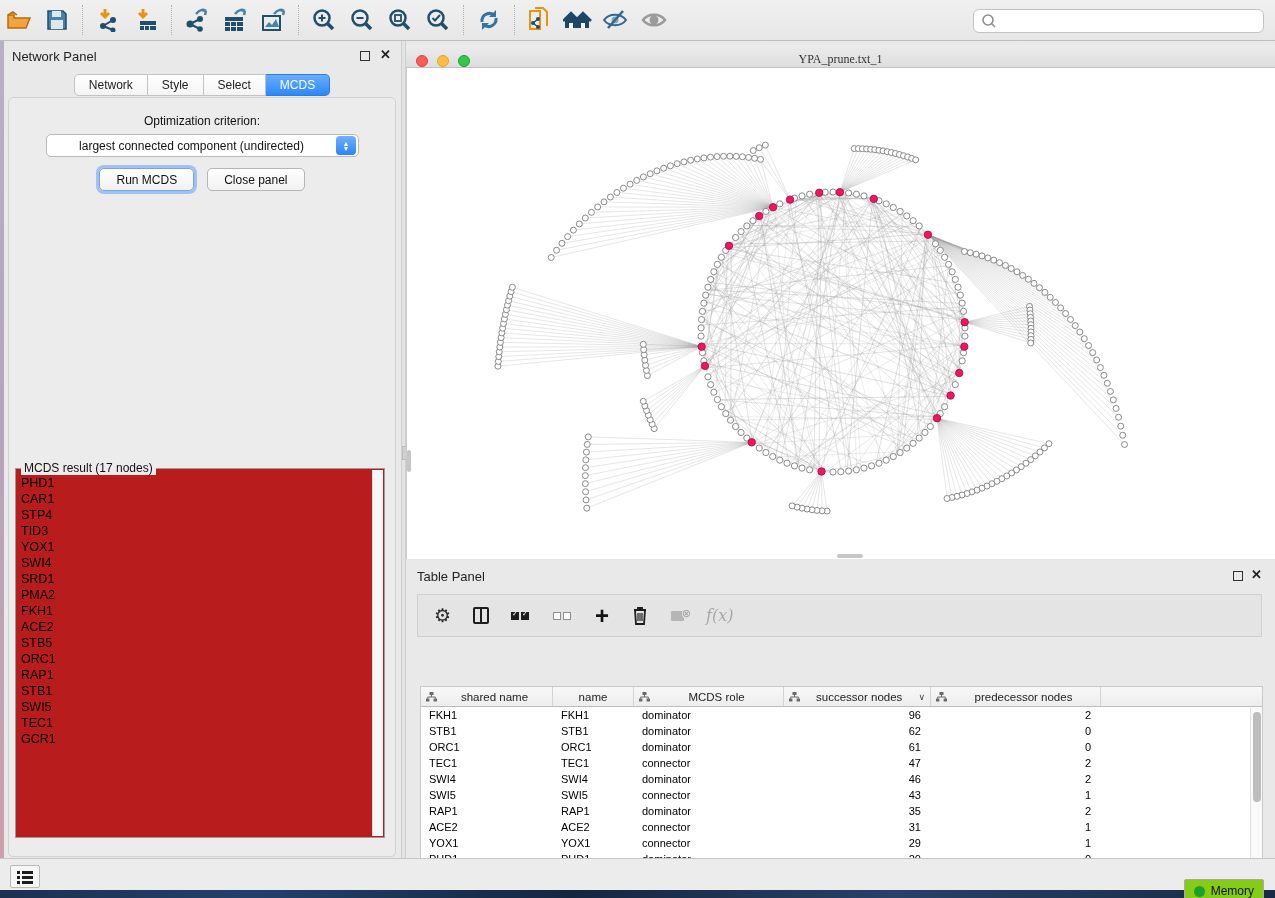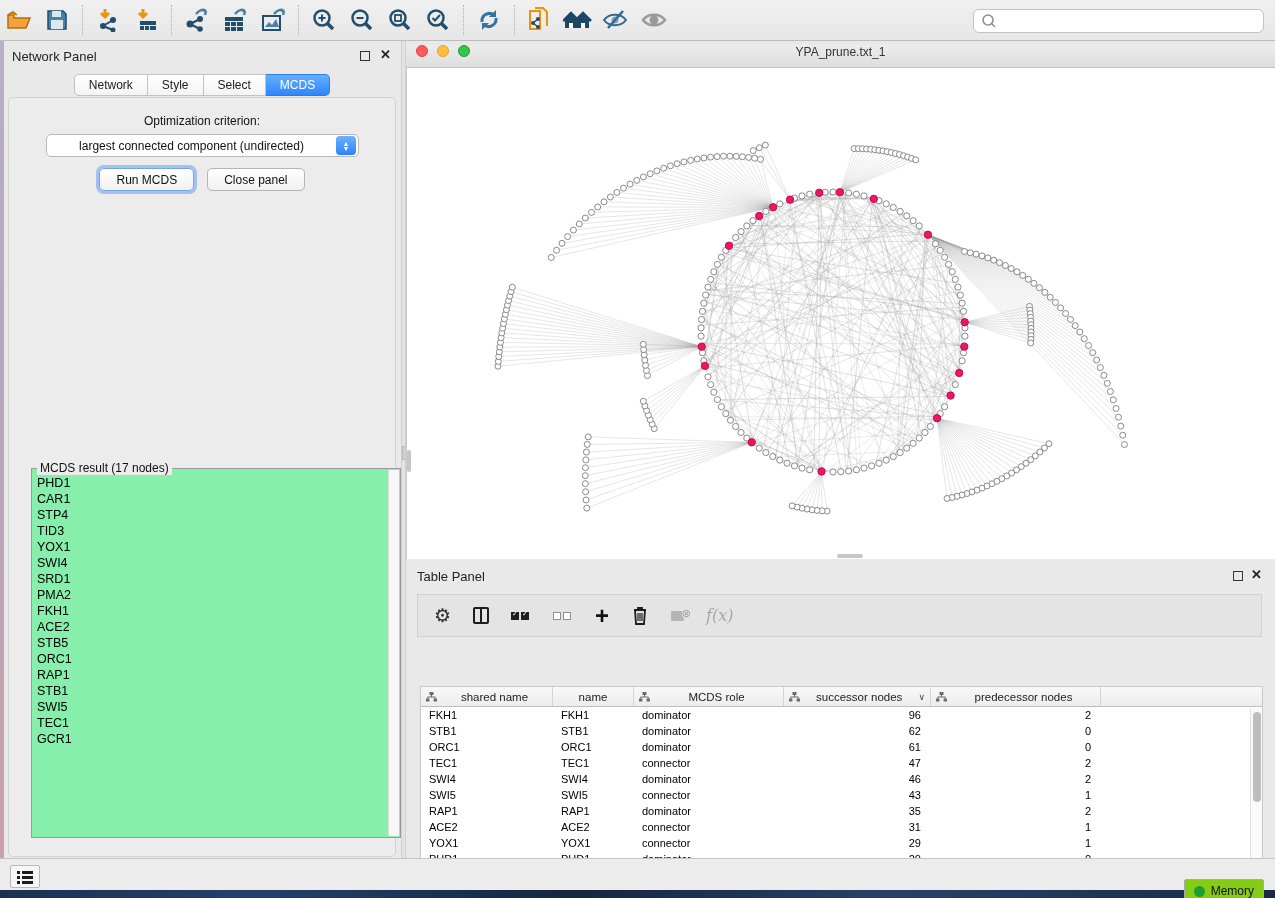--- a/index.html
+++ b/index.html
@@ -43,35 +43,35 @@
     border:1px solid #b9b9b9; border-radius:5px; display:flex; align-items:center; }
   .combo-text { flex:1; text-align:center; font-size:12px; color:#111; }
   .combo-btn { width:20px; height:19px; margin-right:2px; border-radius:4px;
     background:linear-gradient(#6fb2fc,#2c83f8); display:flex; flex-direction:column; align-items:center; justify-content:center; }
   .combo-btn span { color:#fff; font-size:7px; line-height:5px; }
   .btn-row { position:absolute; left:0; top:70px; width:100%; display:flex; justify-content:center; gap:13px; }
   .aqua-btn { height:23px; padding:0 16px; background:linear-gradient(#ffffff,#f1f1f1);
     border:1px solid #b5b5b5; border-radius:5px; font-size:12px; color:#111; font-family:"Liberation Sans",sans-serif; }
   .aqua-btn.focused { box-shadow:0 0 0 3px rgba(120,170,246,.65); border-color:#7aa4e0; }
 
-  .groupbox { position:absolute; left:22px; top:370px; width:370px; height:370px;
-    border:1px solid #9b9b9b; background:#86efac; }
+  .groupbox { position:absolute; left:6px; top:370px; width:370px; height:370px;
+    border:1px solid #9b9b9b; background:#b91c1c; }
   .groupbox-title { position:absolute; top:-8px; left:5px; background:#ececec; padding:0 3px; font-size:12px; color:#111; }
   .mcds-list { position:absolute; left:2px; top:6px; right:14px; bottom:2px; overflow:hidden; }
   .mcds-list div { font-size:12.5px; line-height:16px; padding-left:3px; color:#000; }
   .list-scroll { position:absolute; top:1px; right:1px; bottom:1px; width:11px; background:#f7f7f7; border-left:1px solid #dcdcdc; }
 
   
   .vdivider { position:absolute; left:401px; top:41px; width:5px; height:817px; background:#e3e3e3; border-left:1px solid #cfcfcf; border-right:1px solid #cfcfcf; }
   .vdivider .grip { position:absolute; left:0px; top:405px; width:5px; height:14px; background:#d0d0d0; border:1px solid #bdbdbd; }
 
   
   .net-window { position:absolute; left:406px; top:45px; width:869px; height:514px; }
   .net-titlebar { height:23px; background:linear-gradient(#ececec,#dedede); border-bottom:1px solid #c2c2c2;
-    display:flex; align-items:flex-start; position:relative; }
+    display:flex; align-items:flex-end; position:relative;font-family:Liberation Serif, serif; }
   .tl { width:12px; height:12px; border-radius:50%; margin-left:9px; }
   .tl.red { background:#fc5b57; border:1px solid #e1443f; margin-left:10px; }
   .tl.yellow { background:#fdbe41; border:1px solid #e0a32e; }
   .tl.green { background:#34c84a; border:1px solid #1f9a33; }
   .net-title { position:absolute; left:0; width:100%; text-align:center; font-size:12px; color:#333; }
   .net-canvas { position:relative; height:491px; background:#fff; border-left:1px solid #c9c9c9; }
   .net-canvas svg { display:block; }
   .canvas-vthumb { position:absolute; left:0px; top:382px; width:4px; height:22px; background:#c6c6c6; border-radius:2px; }
   .canvas-hthumb { position:absolute; left:430px; bottom:1px; width:26px; height:4px; background:#c6c6c6; border-radius:2px; }
 

